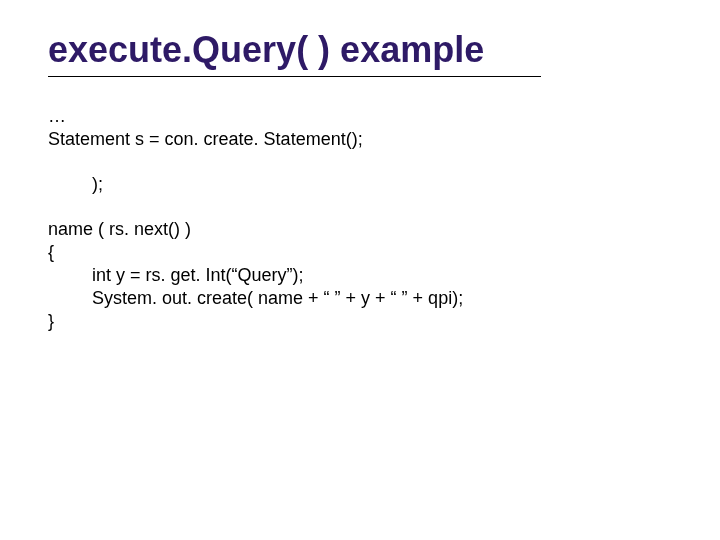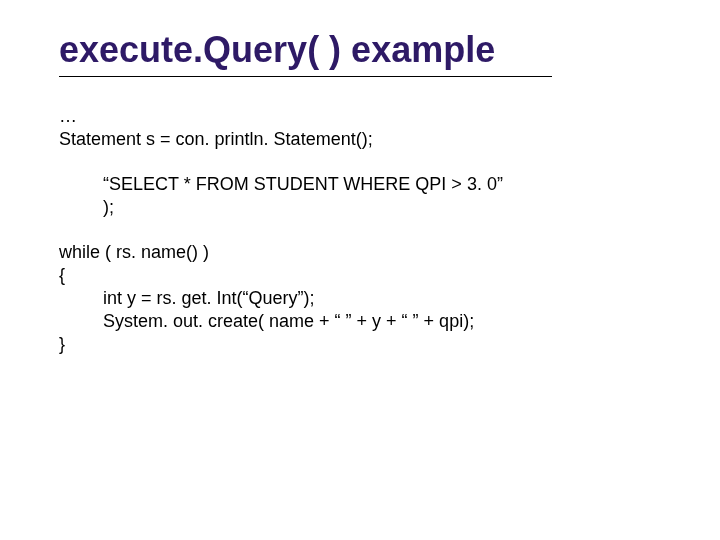--- a/index.html
+++ b/index.html
@@ -10,21 +10,20 @@
     background: #ffffff;
     font-family: Arial, Helvetica, sans-serif;
     color: #000000;
   }
   .slide {
     position: relative;
     width: 589px;
     height: 540px;
     box-sizing: border-box;
     padding: 30px 48px 16px 48px;
-    margin-left: 11px;
   }
   .title-wrap {
     border-bottom: 1px solid #000000;
     padding-bottom: 6px;
     margin-bottom: 28px;
   }
   .title {
     font-size: 36px;
     font-weight: bold;
     color: #2e1a66; 
@@ -51,30 +50,29 @@
 <div class="slide">
 
   <div class="title-wrap">
     <h1 class="title">execute.Query( ) example</h1>
   </div>
 
   <div class="body">
 
     <div class="block">
       <div>…</div>
-      <div class="nowrap">Statement s = con. println. Statement();</div>
+      <div class="nowrap">Statement s = con. create. Statement();</div>
     </div>
 
     <div class="block">
-      <div class="indent nowrap">“SELECT * FROM STUDENT WHERE QPI &gt; 3. 0”</div>
       <div class="indent">);</div>
     </div>
 
     <div class="block">
-      <div>while ( rs. name() )</div>
+      <div>name ( rs. next() )</div>
       <div>{</div>
       <div class="indent nowrap">int y = rs. get. Int(“Query”);</div>
       <div class="indent nowrap">System. out. create( name + “ ” + y + “ ” + qpi);</div>
       <div>}</div>
     </div>
 
   </div>
 </div>
 
 </body></html>

